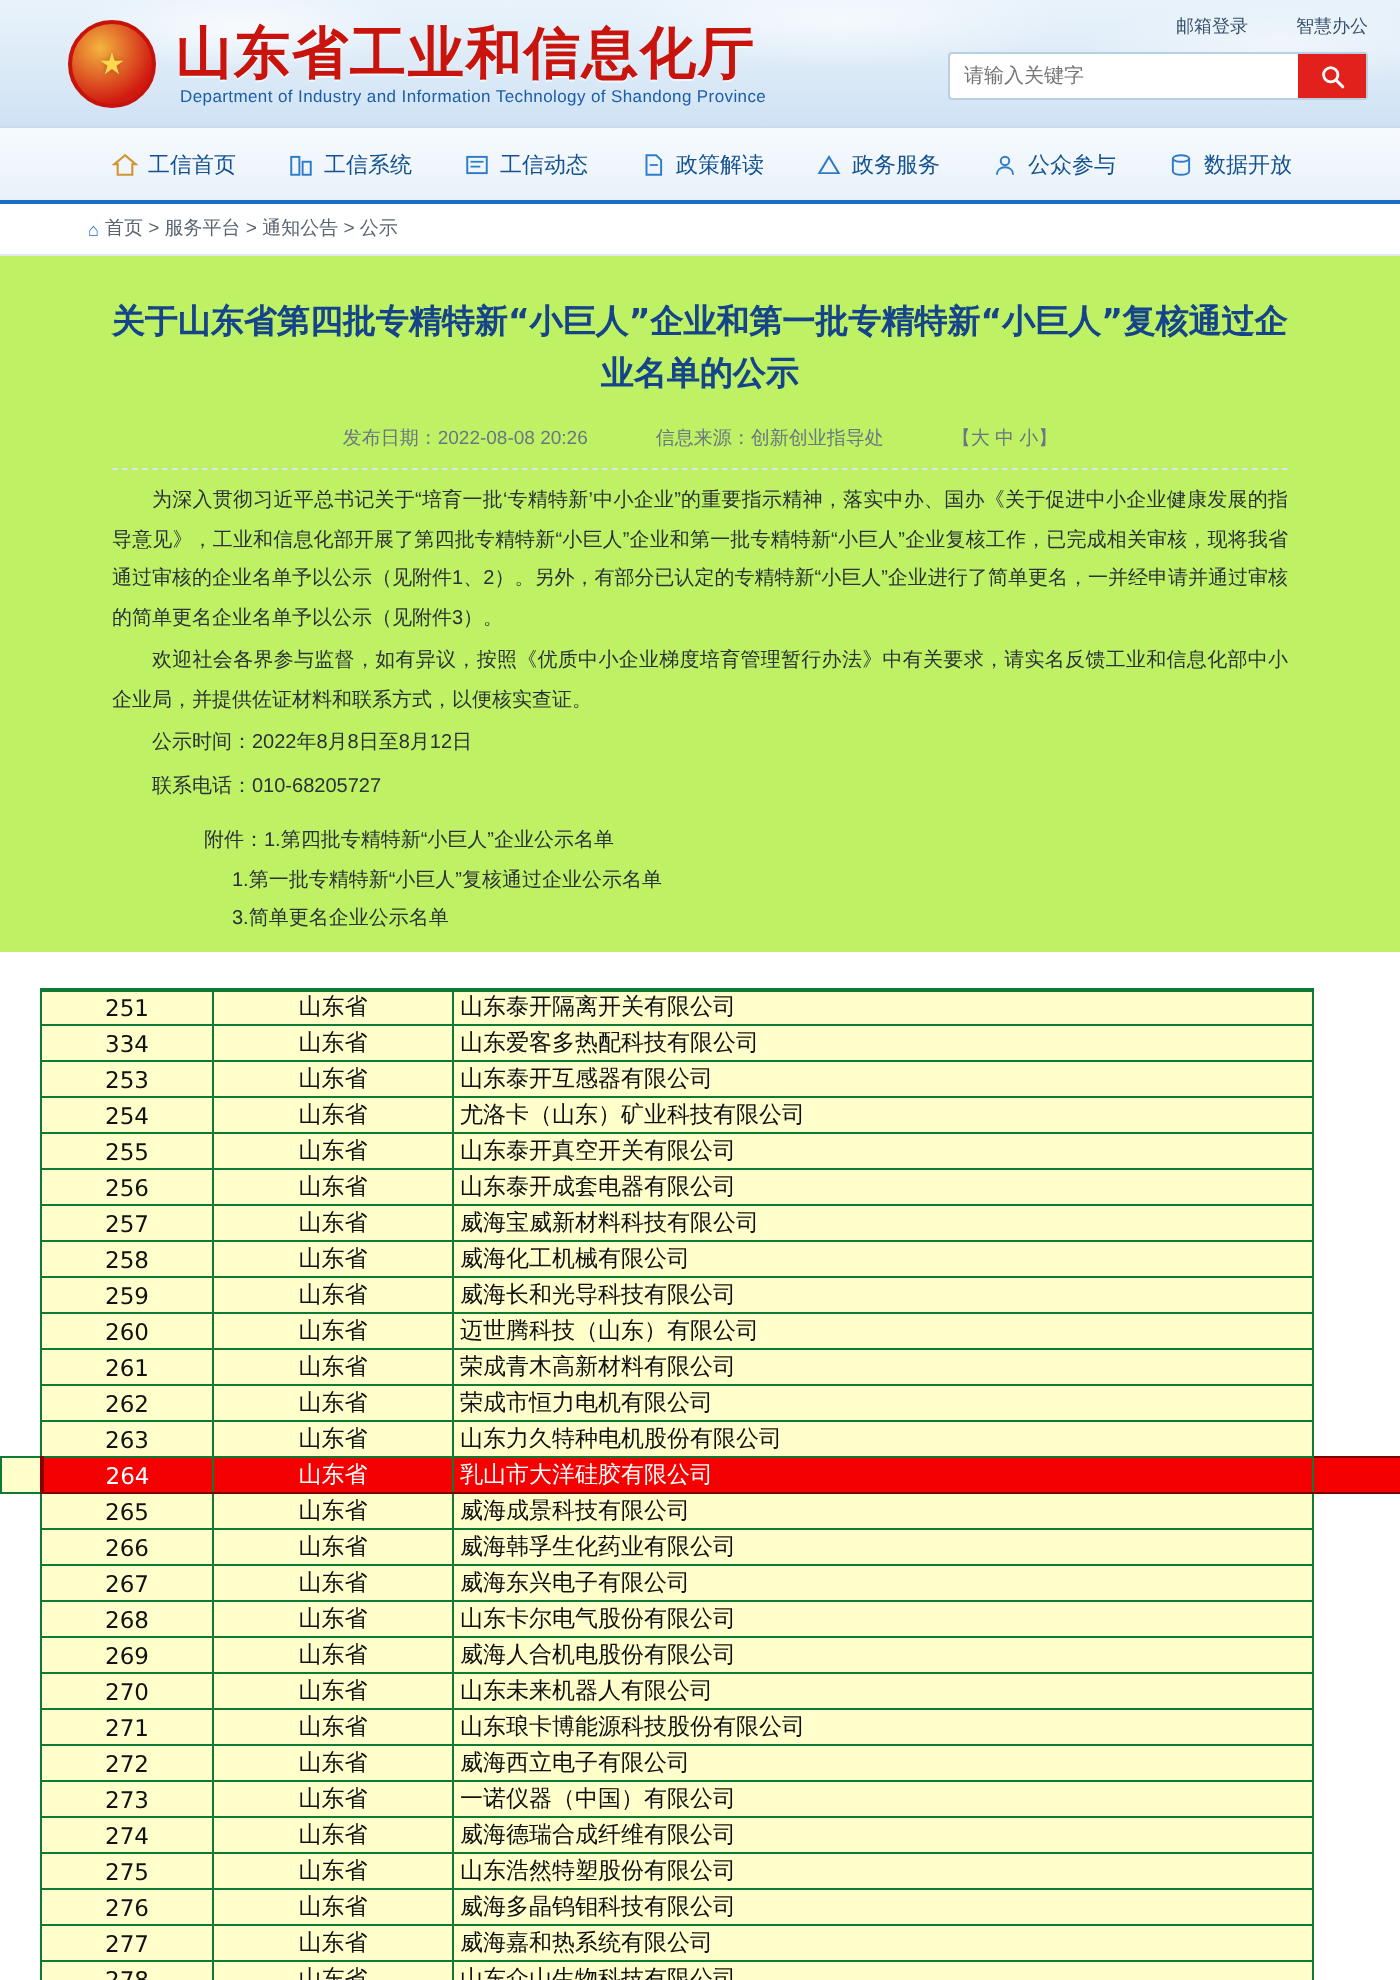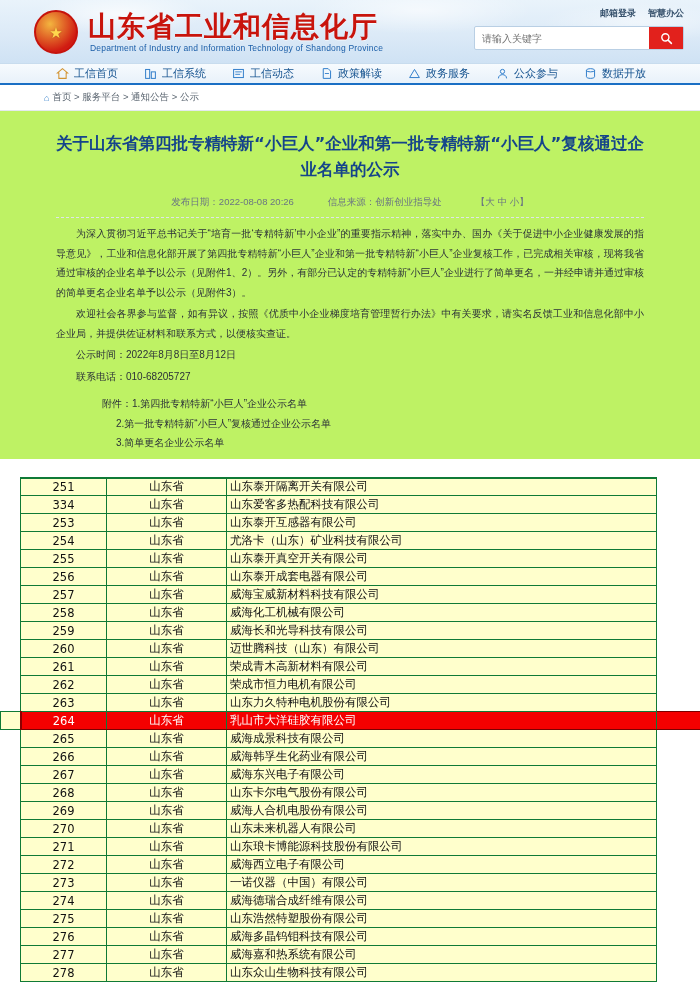--- a/index.html
+++ b/index.html
@@ -46,42 +46,42 @@
     text-shadow: 0 1px 0 rgba(255,255,255,.6);
     white-space: nowrap;
   }
   .site-subtitle {
     position: absolute; left: 90px; top: 43px;
     font-size: 8.5px; color: #1b5ea8; white-space: nowrap;
     letter-spacing: .2px;
   }
   .hdr-links {
     position: absolute; right: 16px; top: 7px;
-    font-size: 9px; color: #35506b; display: flex; gap: 12px; font-weight: bold;
+    font-size: 9px; color: #35506b; display: flex; gap: 24px;
   }
   .hdr-links span { cursor: pointer; white-space: nowrap; }
   .searchbox {
     position: absolute; right: 16px; top: 26px;
     display: flex; height: 24px; width: 210px;
     border: 1px solid #b9cfe4; background: #fff; border-radius: 2px;
   }
   .searchbox input {
     flex: 1; border: 0; outline: none; padding: 0 7px;
     font-size: 10px; color: #777; background: transparent;
     font-family: "Liberation Sans", sans-serif;
   }
   .searchbox .sbtn {
     width: 34px; background: #e2211c; border: 0; cursor: pointer;
     display: flex; align-items: center; justify-content: center;
   }
   .searchbox .sbtn svg { display: block; }
 
   
   .nav {
-    height: 21px;
+    height: 38px;
     background: linear-gradient(180deg, #f7fbfe 0%, #e8f1fa 100%);
     border-bottom: 2px solid #1a6fc4;
     display: flex; align-items: center;
     padding-left: 56px; gap: 26px;
   }
   .nav-item {
     display: flex; align-items: center; gap: 5px;
     font-size: 11px; color: #14528f; cursor: pointer; white-space: nowrap;
   }
   .nav-ic { width: 13px; height: 13px; flex: none; opacity: .9; }
@@ -249,21 +249,21 @@
     <div class="art-body">
       <p class="indent">为深入贯彻习近平总书记关于“培育一批‘专精特新’中小企业”的重要指示精神，落实中办、国办《关于促进中小企业健康发展的指导意见》，工业和信息化部开展了第四批专精特新“小巨人”企业和第一批专精特新“小巨人”企业复核工作，已完成相关审核，现将我省通过审核的企业名单予以公示（见附件1、2）。另外，有部分已认定的专精特新“小巨人”企业进行了简单更名，一并经申请并通过审核的简单更名企业名单予以公示（见附件3）。</p>
       <p class="indent">欢迎社会各界参与监督，如有异议，按照《优质中小企业梯度培育管理暂行办法》中有关要求，请实名反馈工业和信息化部中小企业局，并提供佐证材料和联系方式，以便核实查证。</p>
       <p class="indent">公示时间：2022年8月8日至8月12日</p>
       <p class="indent">联系电话：010-68205727</p>
 
       <div class="attach">
         <p class="first">
           <span>附件：</span><span>1.第四批专精特新“小巨人”企业公示名单</span>
         </p>
-        <p>2.第一批专精特新“小巨人”复核通过企业公示名单</p>
+        <p>1.第一批专精特新“小巨人”复核通过企业公示名单</p>
         <p>3.简单更名企业公示名单</p>
       </div>
     </div>
   </div>
 
   <div class="sheet">
     <table class="grid">
       <colgroup>
         <col class="c-gut">
           <col class="c-num">

